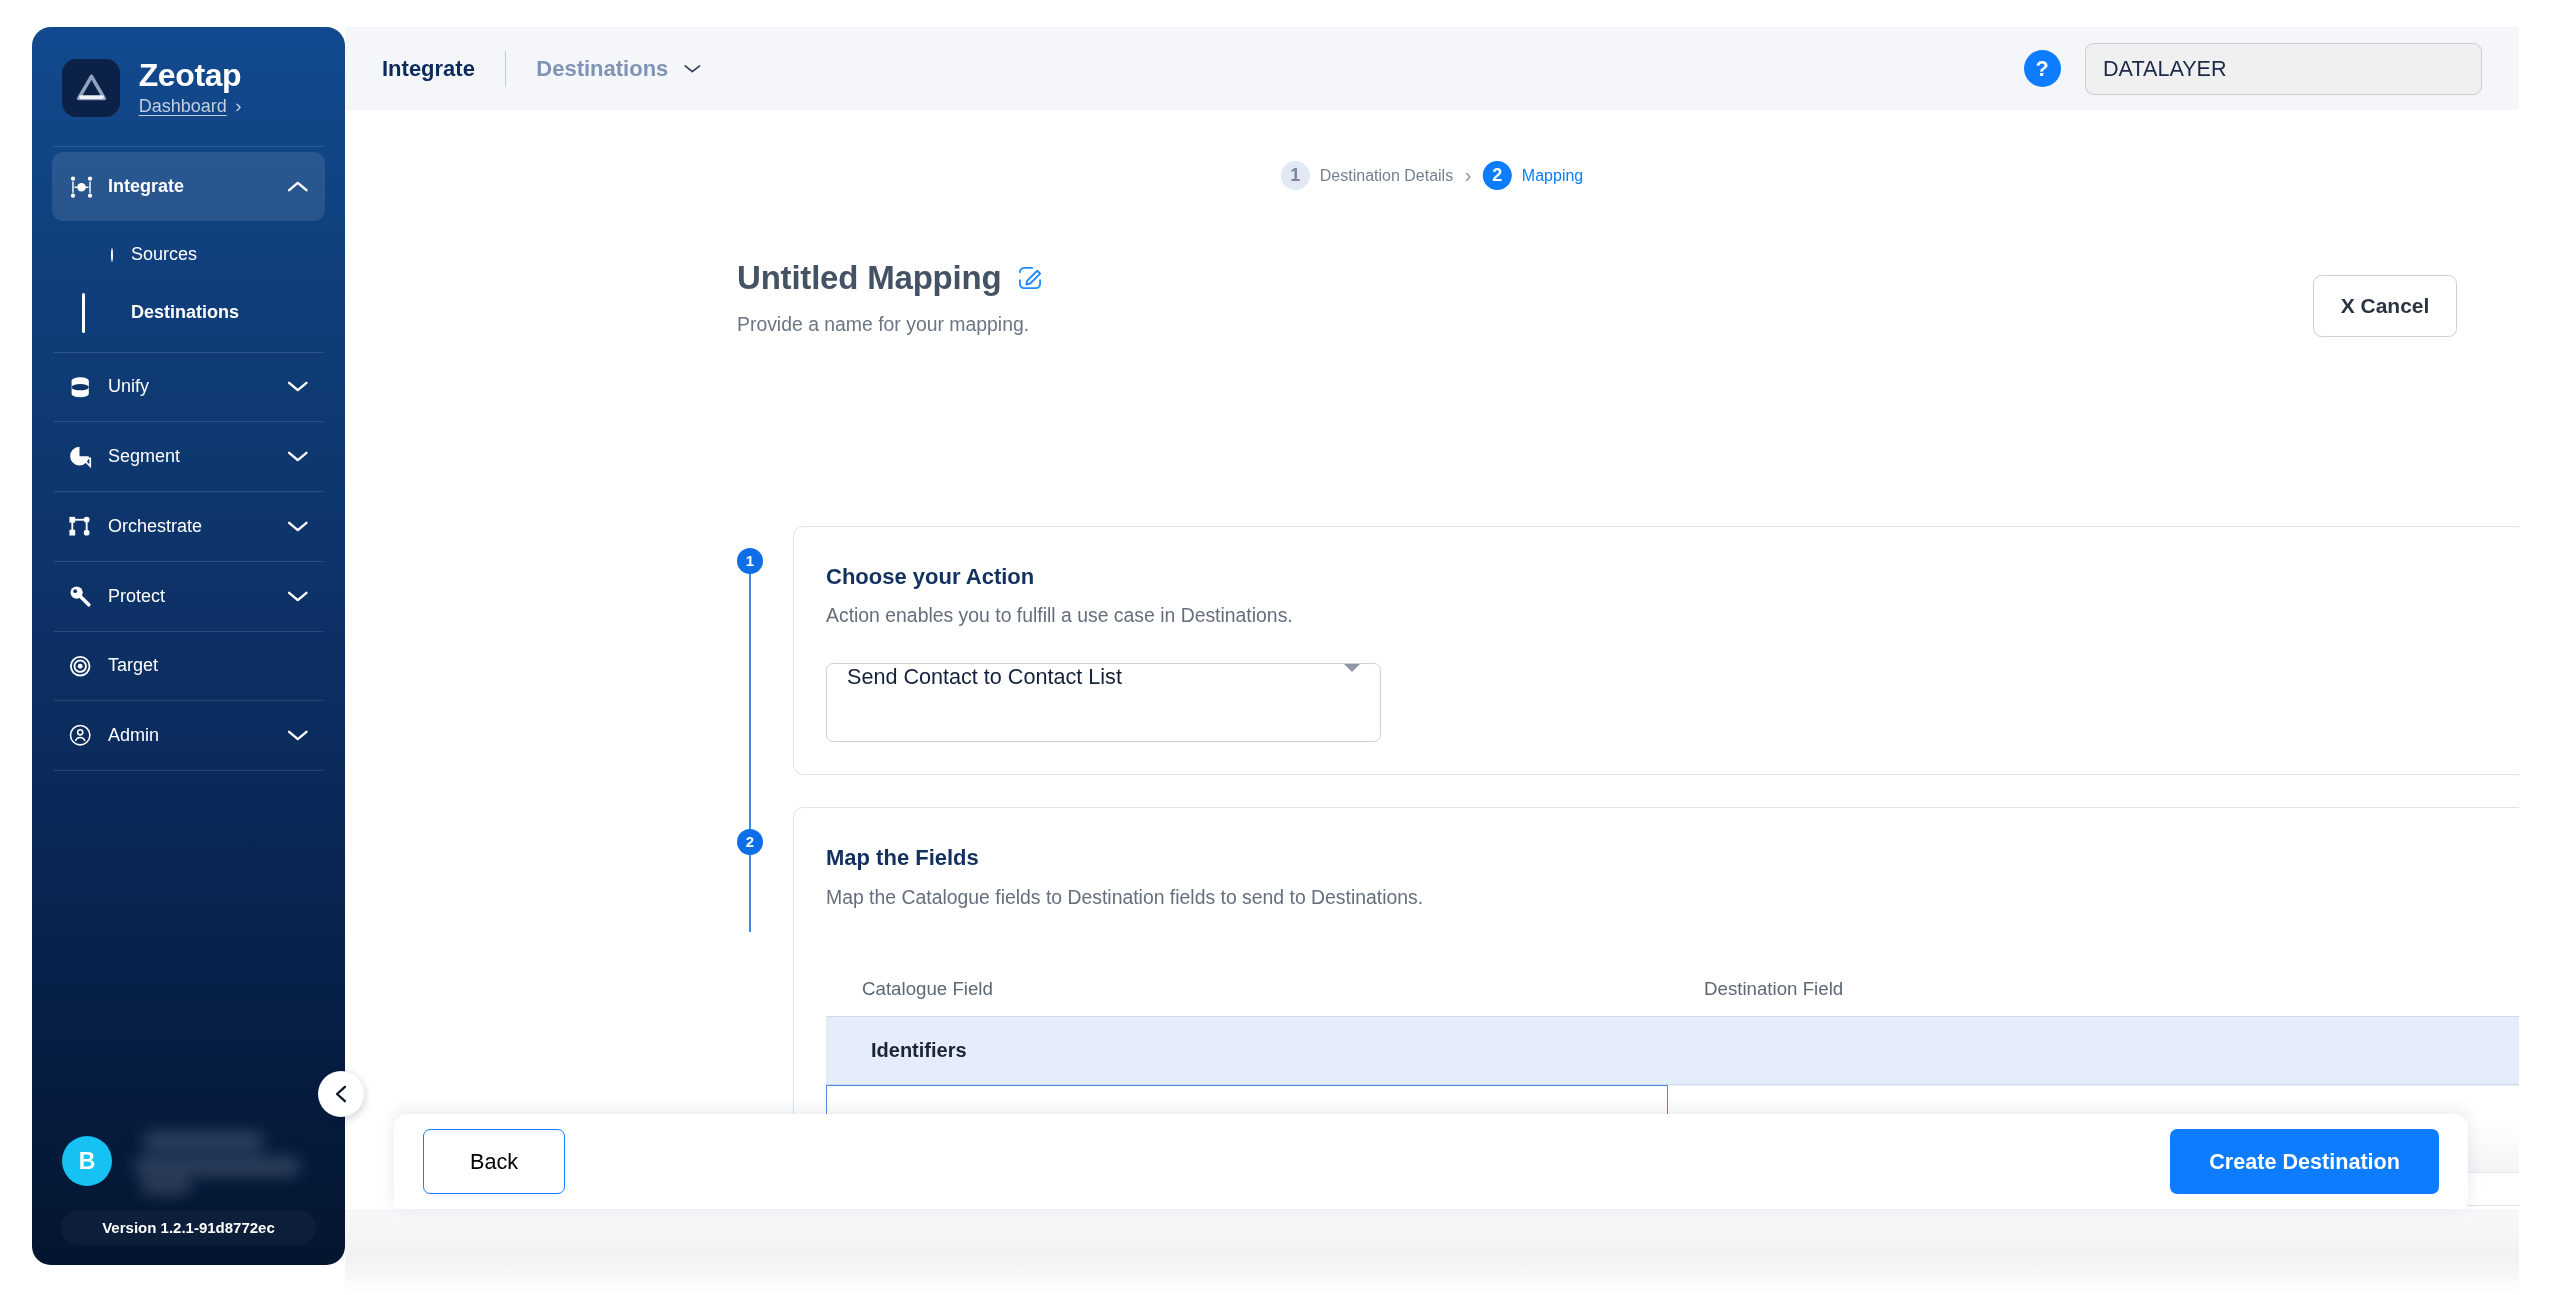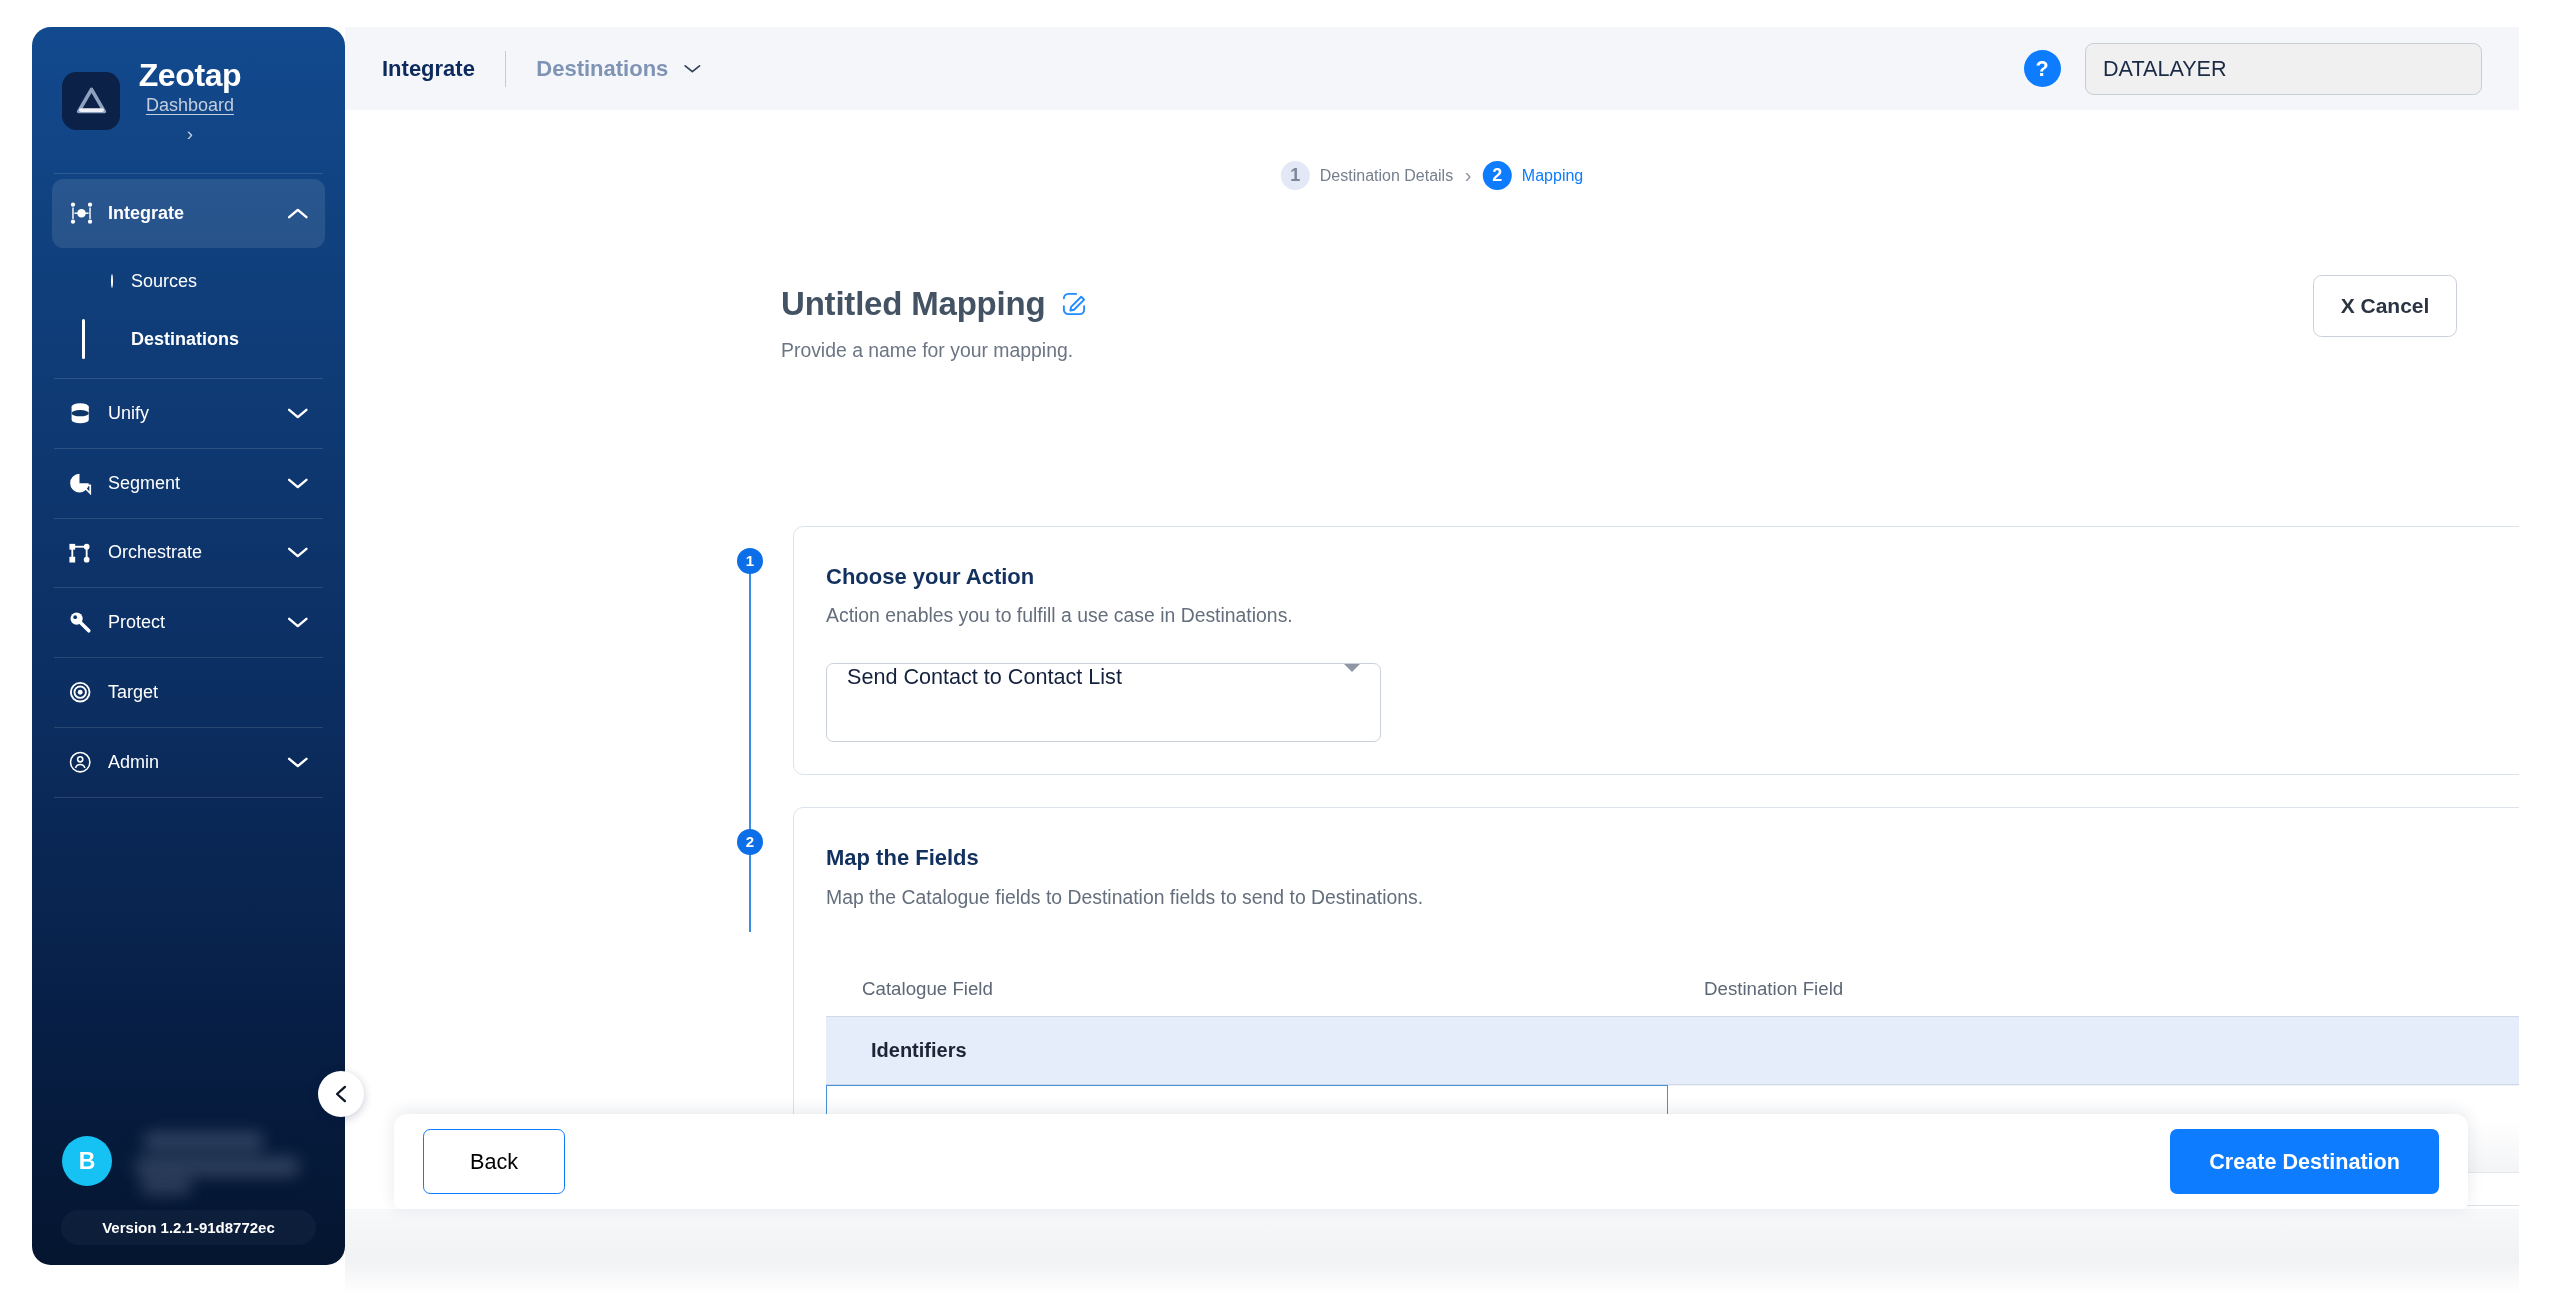--- a/index.html
+++ b/index.html
@@ -22,21 +22,21 @@
     overflow: hidden;
     display: flex; flex-direction: column;
   }
   .sb-brand { display:flex; align-items:center; gap:18.7px; padding: 32px 0 29px 30px; }
   .sb-logo {
     width: 58px; height: 58px; border-radius: 14.4px; background:#0b2147;
     display:flex; align-items:center; justify-content:center; flex:none;
   }
   .sb-brandtext { display:flex; flex-direction:column; gap:4.3px; }
   .sb-title { color:#ffffff; font-size: 32px; font-weight: 700; letter-spacing:-0.4px; line-height:1; }
-  .sb-dash { display:flex; align-items:center; gap:8.6px;flex-direction:column; }
+  .sb-dash { display:flex; align-items:center; gap:8.6px; }
   .sb-dash-label {
     color:#c4cede; font-size:18px; text-decoration: underline; text-underline-offset:2.9px;
   }
   .sb-dash-chev { color:#c4cede; font-size: 18.7px; line-height:1; }
 
   .sb-divider { height:0.7px; background: rgba(255,255,255,0.13); margin: 0 21.6px; }
 
   .sb-nav { flex:1 1 auto; padding-top: 5.8px; }
   .sb-group { }
   .sb-item {
@@ -136,21 +136,21 @@
   .step-lbl.current { color:#0d7cff; }
   .step-arrow { color:#8b939f; font-size:20px; margin: 0 11.5px; }
 
   .cancel-btn {
     position:absolute; right: 62px; top: 164px;
     width: 144px; height: 62px; border:0.7px solid #c9d0da; border-radius: 8.6px;
     background:#ffffff; color:#2a3442; font-size:21px; font-weight:600;
     display:flex; align-items:center; justify-content:center; cursor:pointer;
   }
 
-  .mp-title-wrap { position:absolute; left: 392px; top: 174px; margin-left: 44px; }
+  .mp-title-wrap { position:absolute; left: 392px; top: 148px; }
   .mp-title-row { display:flex; align-items:center; gap: 16px; }
   .mp-title { font-size: 33px; font-weight:700; color:#435364; letter-spacing:-0.2px; }
   .mp-edit { cursor:pointer; display:flex; }
   .mp-sub { margin-top: 16px; font-size: 19.4px; color:#6b7584; }
 
   
   .card-wrap { position:absolute; left: 392px; top: 415px; width: 2074px; }
   .card-block { position:relative; margin-bottom: 32px; }
   .card {
     margin-left: 56px;

